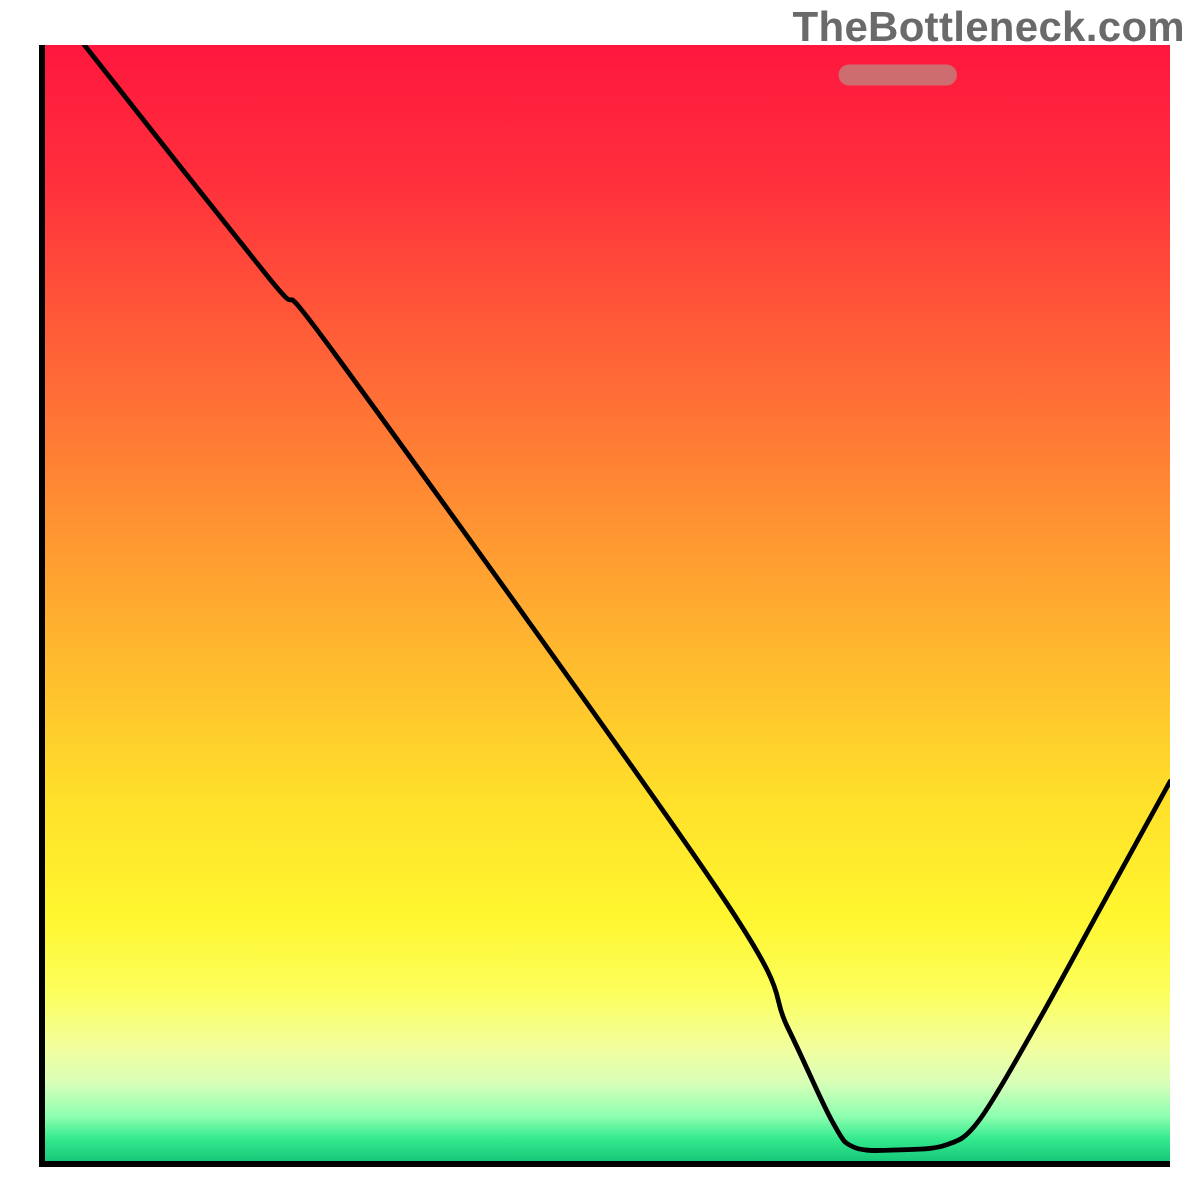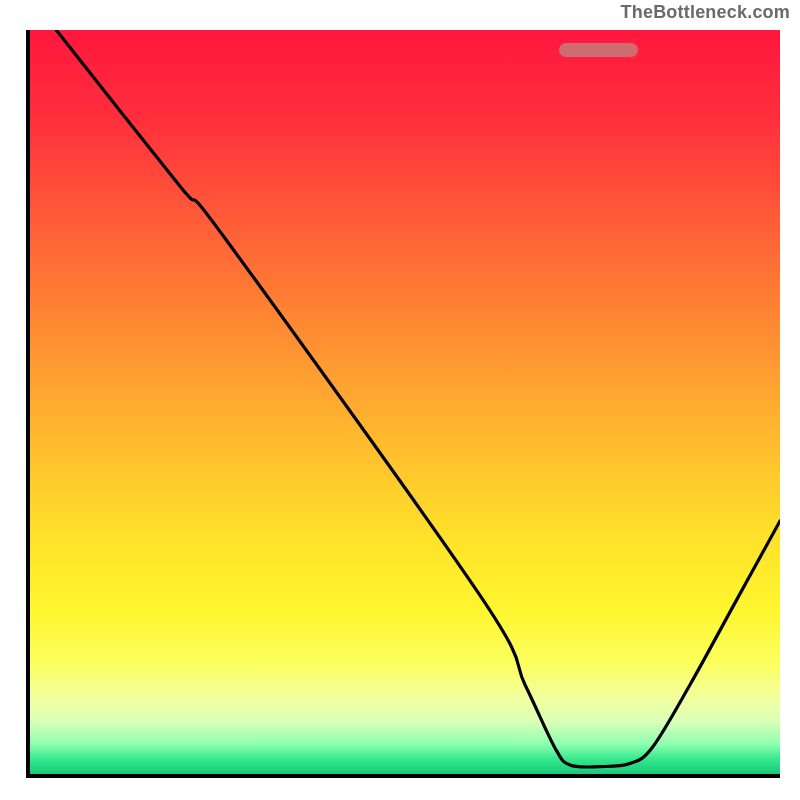--- a/index.html
+++ b/index.html
@@ -13,21 +13,21 @@
   }
   .frame {
     position: relative;
     width: 800px;
     height: 800px;
   }
   .watermark {
     position: absolute;
     top: 2px;
     right: 10px;
-    font-size: 18px;
+    font-size: 28px;
     font-weight: 600;
     color: #6a6a6a;
     letter-spacing: 0.2px;
   }
   .plot {
     position: absolute;
     left: 26px;
     top: 30px;
     width: 750px;   
     height: 744px;  

